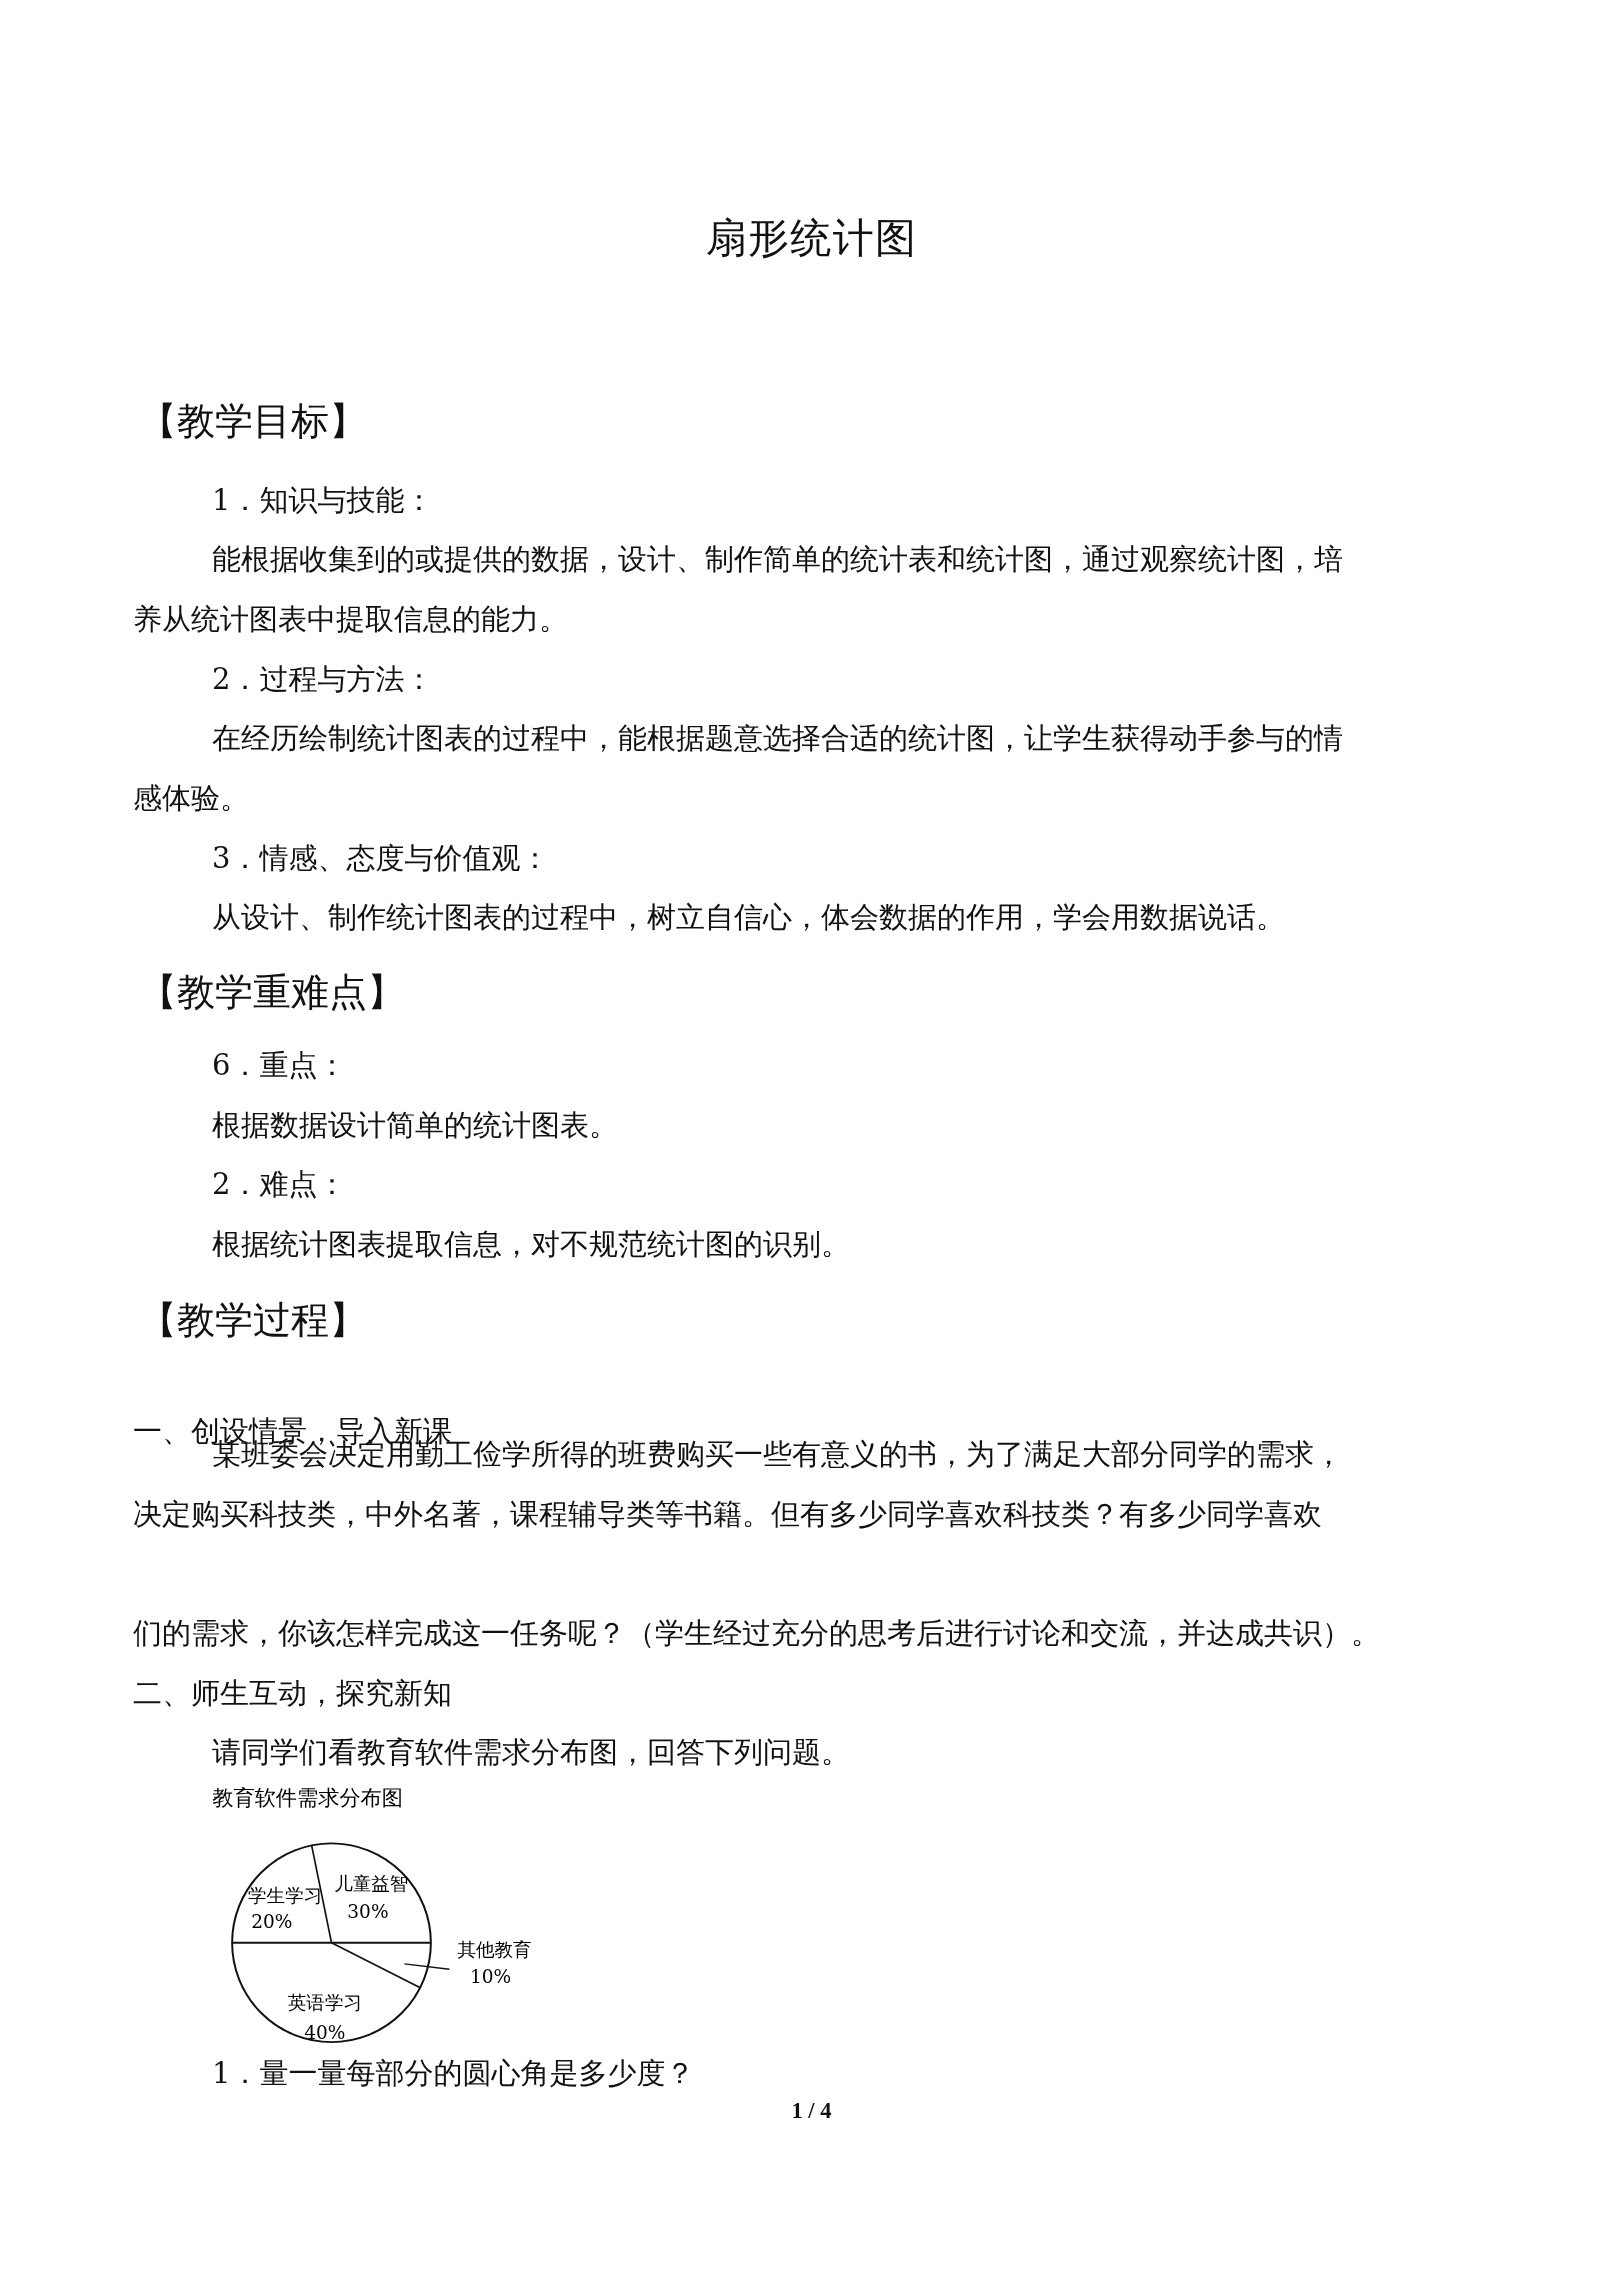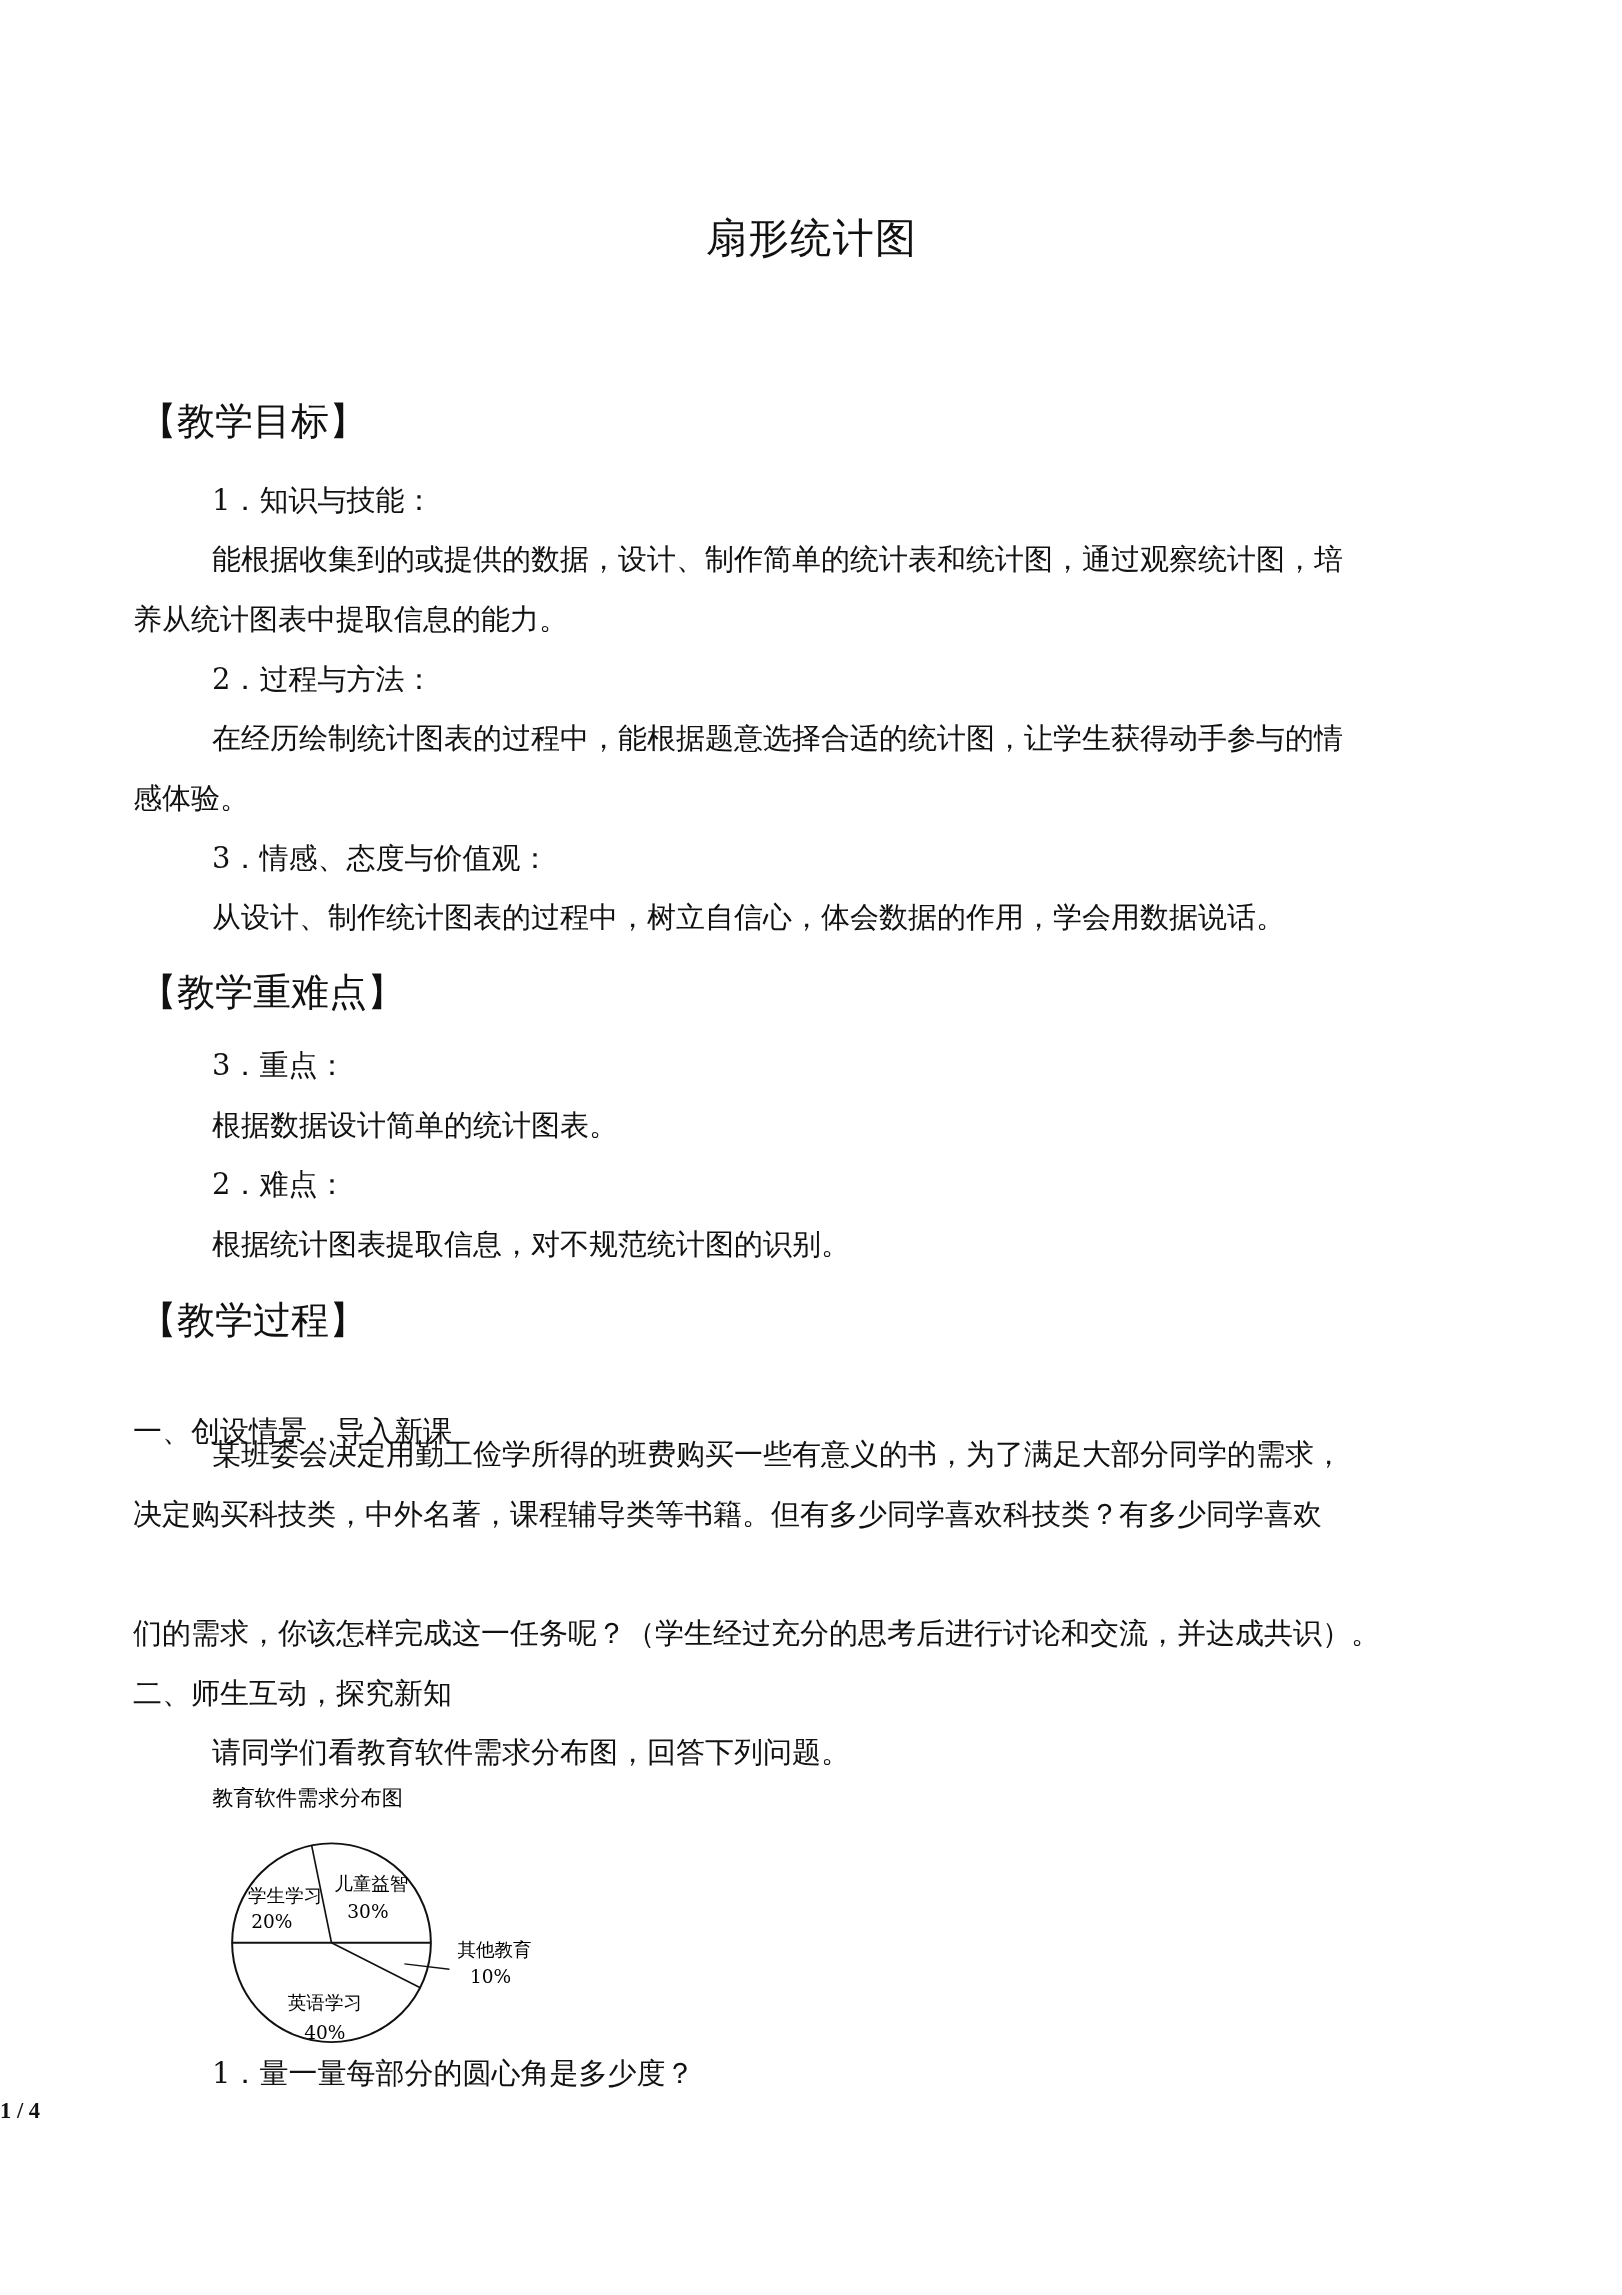--- a/index.html
+++ b/index.html
@@ -5,21 +5,21 @@
   html, body { margin: 0; padding: 0; background: #ffffff; }
   body { width: 1623px; height: 2295px; position: relative; overflow: hidden;
          font-family: "DejaVu Serif", "Liberation Serif", serif; color: #111; }
   .page { position: absolute; left: 0; top: 0; width: 1623px; height: 2295px; }
   .title { position: absolute; top: 211px; left: 0; width: 1623px; text-align: center;
            font-size: 41px; letter-spacing: 1.3px; }
   .sec { position: absolute; left: 139px; font-size: 38px; margin-top: 12px; }
   .line { position: absolute; font-size: 29px; white-space: nowrap; }
   .l1 { left: 212px; }
   .l0 { left: 133px; }
-  .pagenum { position: absolute; top: 2098px; left: 0; width: 1623px; text-align: left;
+  .pagenum { position: absolute; top: 2098px; left: 0; width: 1623px; text-align: center;
              font-size: 22.5px; font-weight: bold; font-family: "Liberation Serif", serif; }
   .chart { position: absolute; left: 199px; top: 1763px; margin-top: 14px; }
   .chart svg text { font-family: "DejaVu Serif", "Liberation Serif", serif; }
 </style>
 </head>
 <body>
 
 <div class="page">
 
   <div class="title">扇形统计图</div>
@@ -28,21 +28,21 @@
   <div class="line l1" style="top:481px">1．知识与技能：</div>
   <div class="line l1" style="top:540px">能根据收集到的或提供的数据，设计、制作简单的统计表和统计图，通过观察统计图，培</div>
   <div class="line l0" style="top:600px">养从统计图表中提取信息的能力。</div>
   <div class="line l1" style="top:660px">2．过程与方法：</div>
   <div class="line l1" style="top:719px">在经历绘制统计图表的过程中，能根据题意选择合适的统计图，让学生获得动手参与的情</div>
   <div class="line l0" style="top:779px">感体验。</div>
   <div class="line l1" style="top:839px">3．情感、态度与价值观：</div>
   <div class="line l1" style="top:898px">从设计、制作统计图表的过程中，树立自信心，体会数据的作用，学会用数据说话。</div>
 
   <div class="sec" style="top:955px">【教学重难点】</div>
-  <div class="line l1" style="top:1046px">3．重点：</div>
+  <div class="line l1" style="top:1046px">6．重点：</div>
   <div class="line l1" style="top:1106px">根据数据设计简单的统计图表。</div>
   <div class="line l1" style="top:1165px">2．难点：</div>
   <div class="line l1" style="top:1225px">根据统计图表提取信息，对不规范统计图的识别。</div>
 
   <div class="sec" style="top:1283px">【教学过程】</div>
   <div class="line l0" style="top:1412px">一、创设情景，导入新课</div>
   <div class="line l1" style="top:1435px">某班委会决定用勤工俭学所得的班费购买一些有意义的书，为了满足大部分同学的需求，</div>
   <div class="line l0" style="top:1495px">决定购买科技类，中外名著，课程辅导类等书籍。但有多少同学喜欢科技类？有多少同学喜欢</div>
   <div class="line l0" style="top:1614px">们的需求，你该怎样完成这一任务呢？（学生经过充分的思考后进行讨论和交流，并达成共识）。</div>
   <div class="line l0" style="top:1674px">二、师生互动，探究新知</div>

